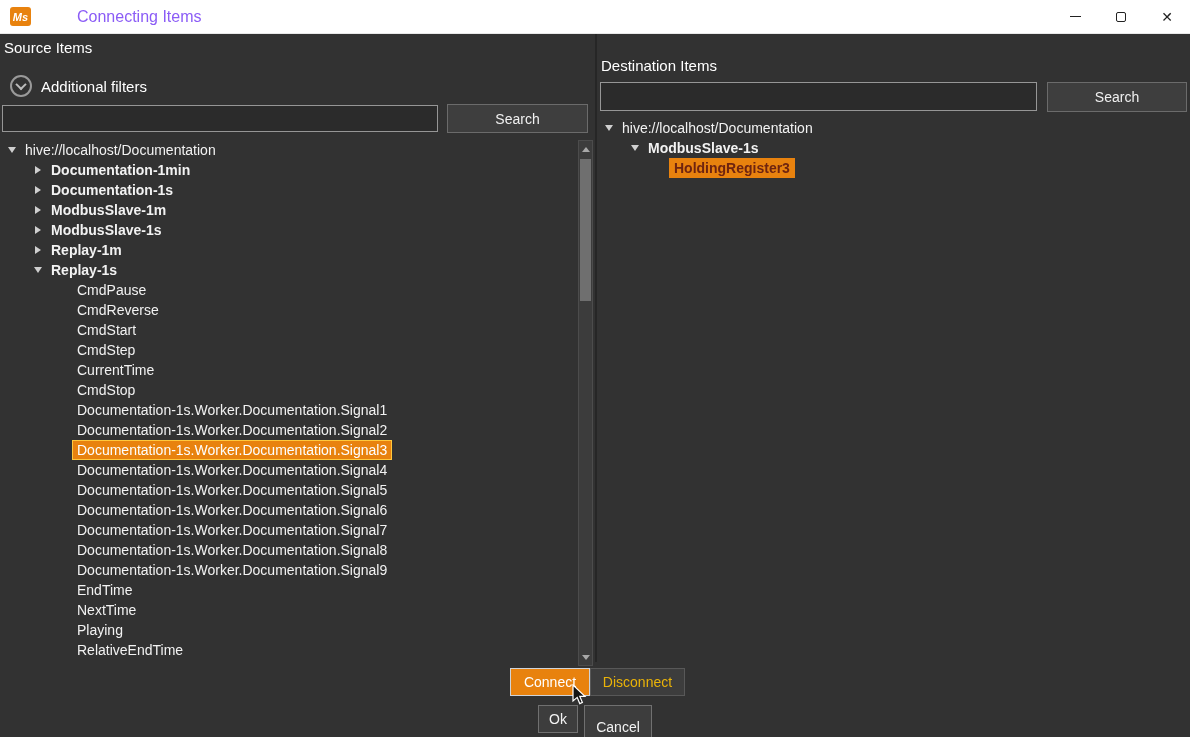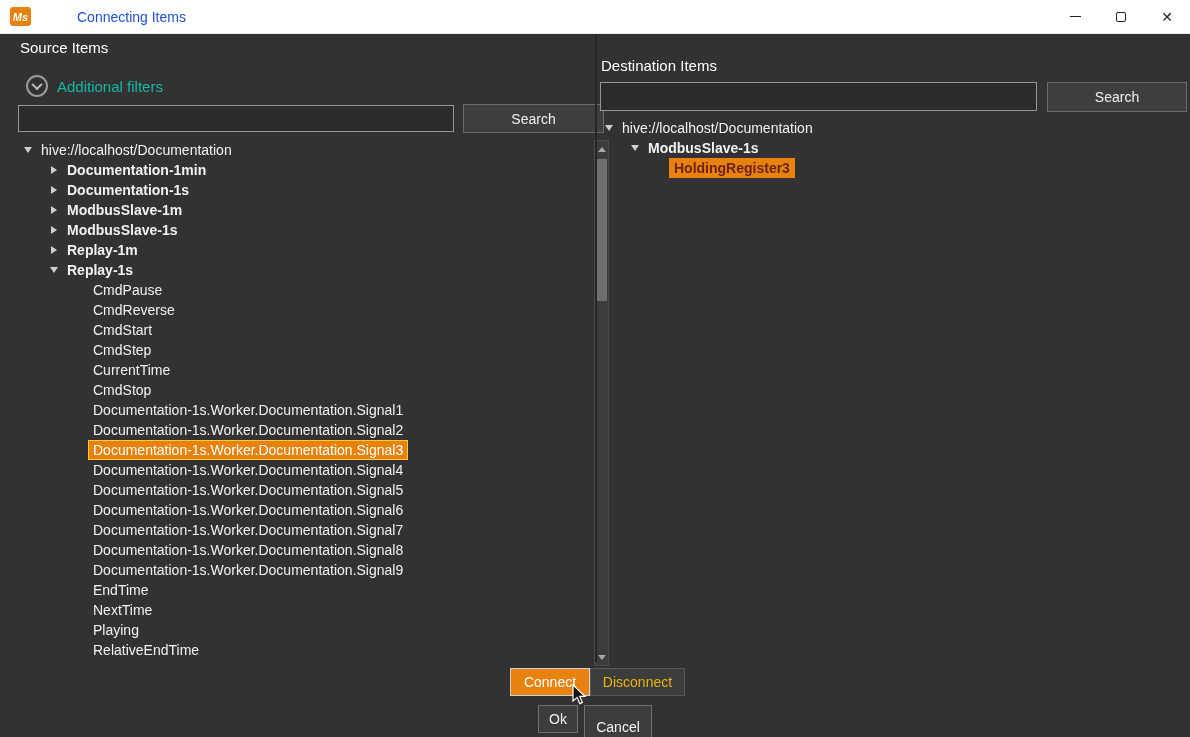--- a/index.html
+++ b/index.html
@@ -4,35 +4,35 @@
 <style>
   * { margin:0; padding:0; box-sizing:border-box; }
   html,body { width:1190px; height:737px; }
   body { font-family:"Liberation Sans", sans-serif; background:#323232; overflow:hidden; }
 
   .window { position:relative; width:1190px; height:737px; background:#323232; overflow:hidden; }
 
   
   .titlebar { position:absolute; top:0; left:0; right:0; height:34px; background:#ffffff; display:flex; align-items:center; border-bottom:1px solid #e8e8e8;gap:37px; }
   .app-icon { margin-left:10px; width:21px; height:19px; background:#e8820e; border-radius:3px; color:#fff; font-weight:bold; font-style:italic; font-size:11px; display:flex; align-items:center; justify-content:center; flex:none; }
-  .win-title { margin-left:9px; font-size:14px; color:#1d4ed8; }
+  .win-title { margin-left:9px; font-size:16px; color:#8b5cf6; }
   .win-controls { margin-left:auto; display:flex; height:100%; }
   .win-btn { width:46px; height:100%; display:flex; align-items:center; justify-content:center; cursor:default; }
   .min-glyph { width:11px; height:1px; background:#222; display:block; }
   .max-glyph { width:10px; height:10px; border:1px solid #222; border-radius:2px; display:block; }
   .close-glyph { color:#222; font-size:14px; line-height:1; }
 
   
-  .panel-left  { position:absolute; left:16px;   top:34px; width:595px; height:618px; }
+  .panel-left  { position:absolute; left:0;   top:34px; width:595px; height:618px; }
   .panel-right { position:absolute; left:597px; top:34px; width:593px; height:703px;margin-top:18px; }
   .v-divider { position:absolute; left:595px; top:34px; width:2px; height:628px; background:#262626; }
 
   .panel-title { position:absolute; left:4px; top:5px; font-size:15px; color:#ffffff; }
 
-  .filters { position:absolute; left:10px; top:41px; display:flex; align-items:center; gap:9px; color:#14b8a6; font-size:15px; }
+  .filters { position:absolute; left:10px; top:41px; display:flex; align-items:center; gap:9px; color:#ffffff; font-size:15px; }
   .filter-circle { width:22px; height:22px; border-radius:50%; border:2px solid #9a9a9a; display:flex; align-items:center; justify-content:center; }
   .chevron-down { width:8px; height:8px; border-right:2px solid #bdbdbd; border-bottom:2px solid #bdbdbd; transform:rotate(45deg) translate(-1px,-1px); }
 
   .search-input { position:absolute; background:#2b2b2b; border:1px solid #969696; color:#f0f0f0; font-size:14px; padding:0 7px; font-family:"Liberation Sans", sans-serif; outline:none; }
   .search-btn { position:absolute; background:#3e3e3e; border:1px solid #6b6b6b; color:#f0f0f0; font-size:14px; font-family:"Liberation Sans", sans-serif; cursor:default; }
 
   .src-input { left:2px;  top:71px; width:436px; height:27px; }
   .src-search { left:447px; top:70px; width:141px; height:29px; }
   .dst-input { left:3px;  top:30px; width:437px; height:29px; }
   .dst-search { left:450px; top:30px; width:140px; height:30px; }

